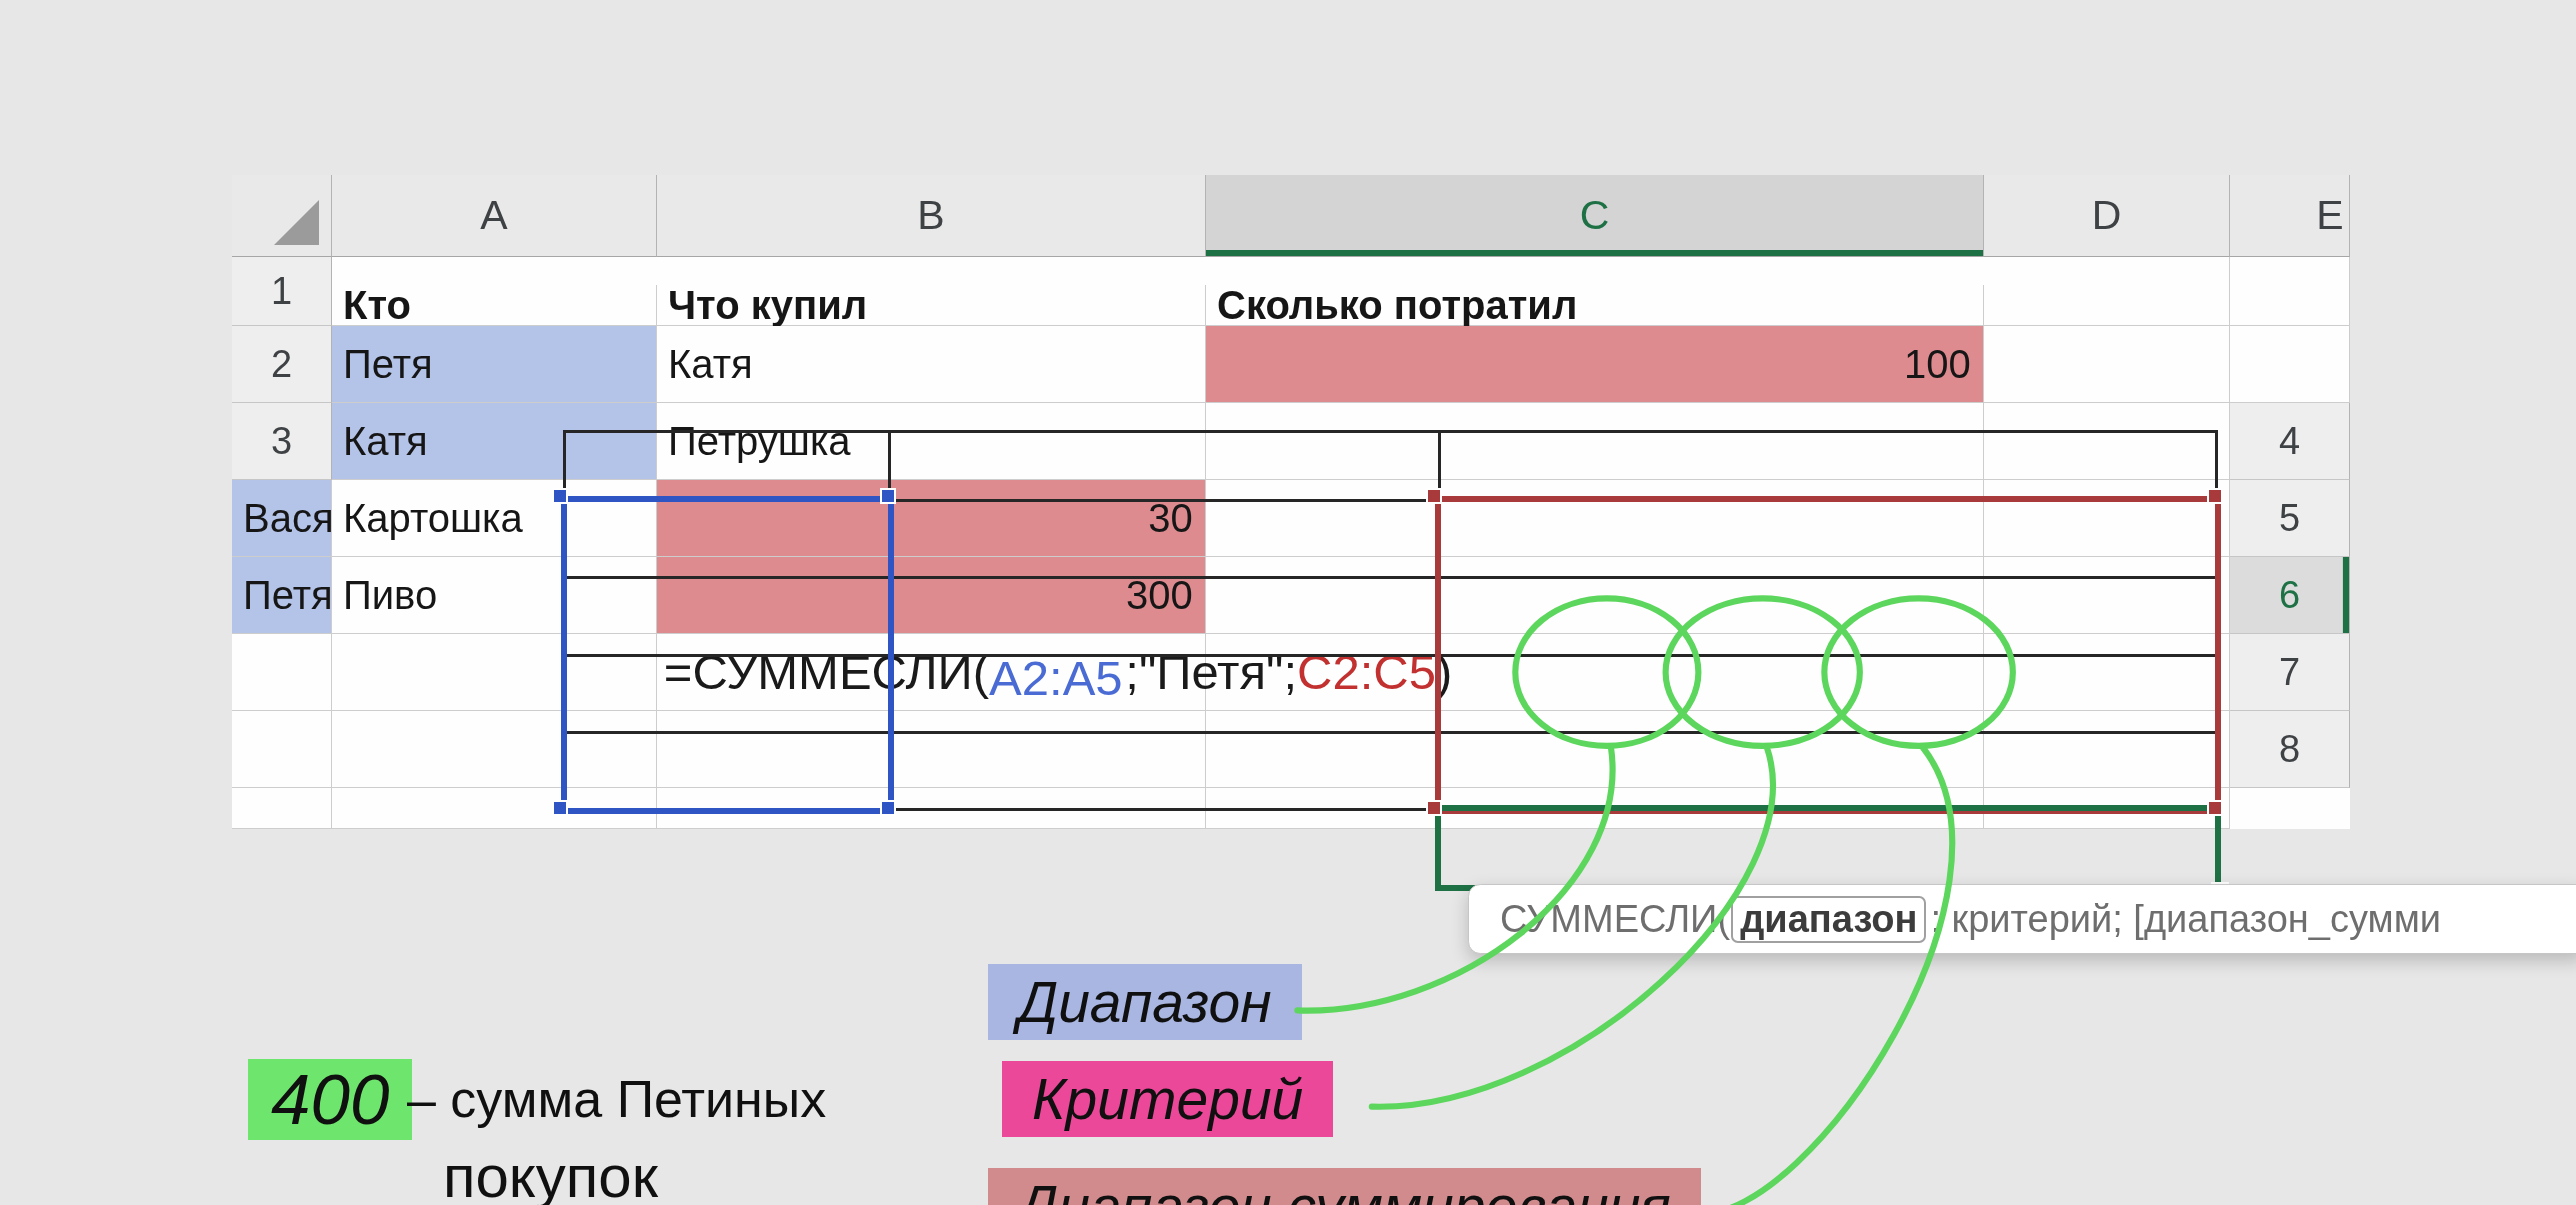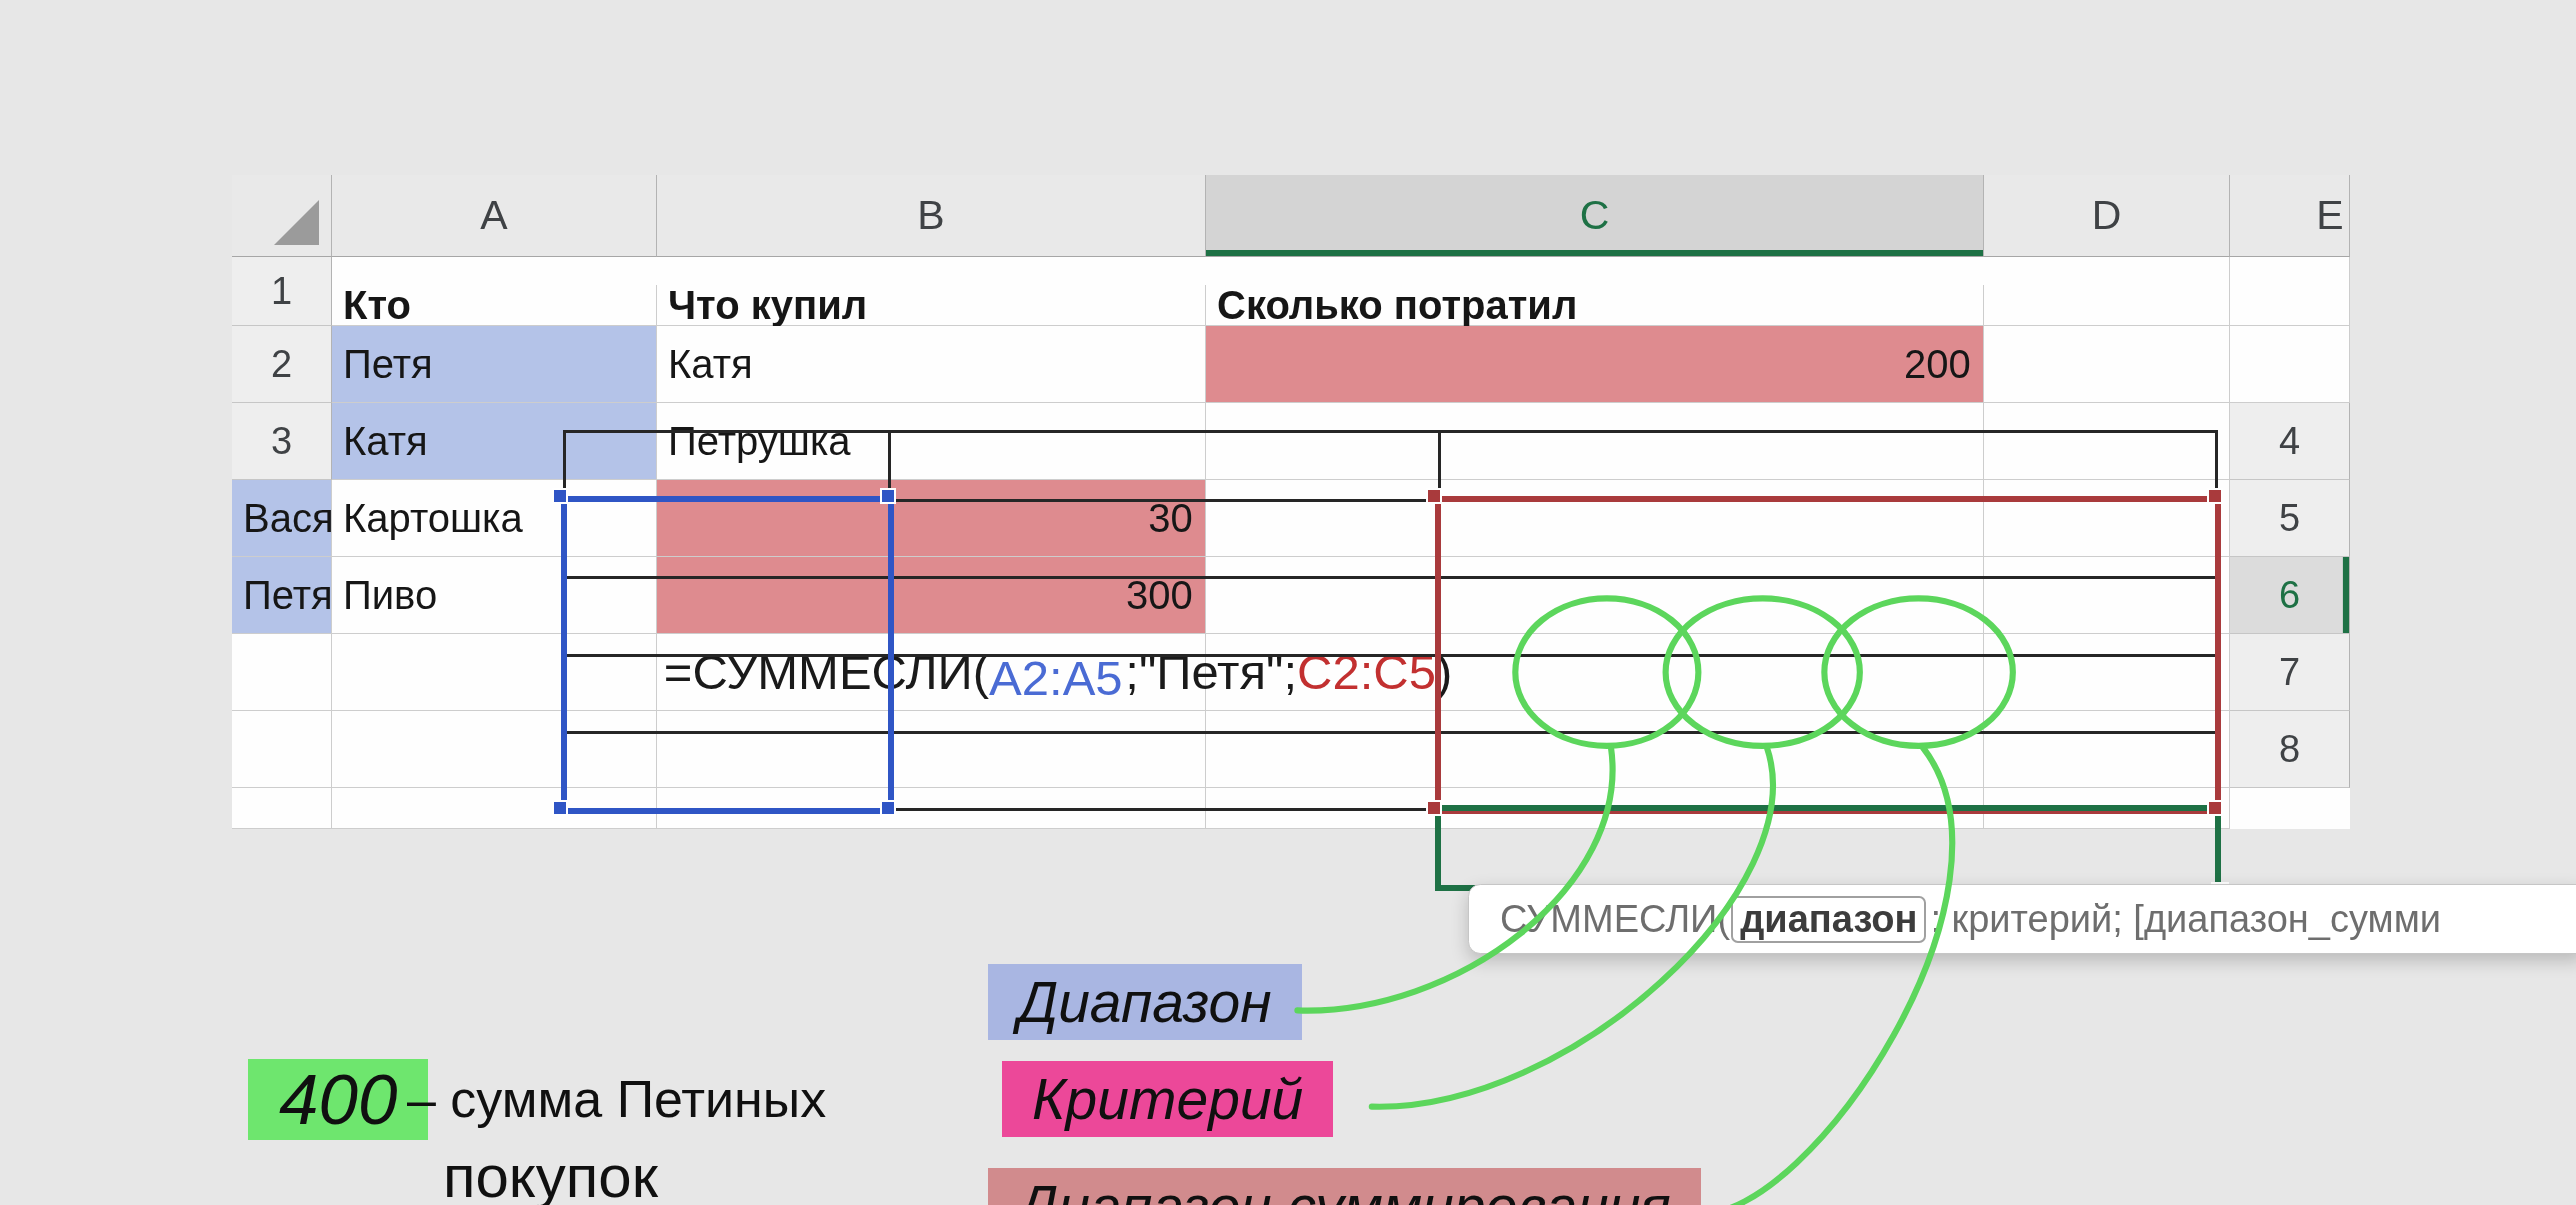--- a/index.html
+++ b/index.html
@@ -78,21 +78,21 @@
   .lbl{
     position:absolute;z-index:14;height:76px;line-height:76px;padding:0 30px;
     font-size:57px;font-style:italic;color:#101010;white-space:nowrap;
   }
   .lbl-blue{left:988px;top:964px;background:#a9b6e2;}
   .lbl-green{left:1002px;top:1061px;background:#ec4899;}
   .lbl-red{left:988px;top:1168px;background:#d18b8d;}
   
   .res-box{
     position:absolute;left:248px;top:1059px;z-index:14;height:81px;line-height:81px;
-    padding:0 31px;background:#6ee66e;font-size:71px;font-style:italic;color:#101010;
+    padding:0 23px;background:#6ee66e;font-size:71px;font-style:italic;color:#101010;
   }
   .res-t1{position:absolute;left:407px;top:1061px;z-index:14;height:76px;line-height:76px;font-size:52px;color:#101010;white-space:nowrap;}
   .res-t2{position:absolute;left:443px;top:1139px;z-index:14;height:76px;line-height:76px;font-size:60px;color:#101010;white-space:nowrap;}
   
   #overlay{position:absolute;left:0;top:0;width:2576px;height:1205px;z-index:20;pointer-events:none;}
   .ann{fill:none;stroke:#5cd65c;stroke-width:9;stroke-linecap:round;}
 </style>
 </head>
 <body>
 
@@ -110,21 +110,21 @@
   <div class="c rowhd">1</div>
   <div class="c bold">Кто</div>
   <div class="c bold">Что купил</div>
   <div class="c bold">Сколько потратил</div>
   <div class="c"></div>
   <div class="c"></div>
 
   <div class="c rowhd">2</div>
   <div class="c fill-blue">Петя</div>
   <div class="c">Катя</div>
-  <div class="c fill-red num">200</div>
+  <div class="c fill-red num">100</div>
   <div class="c"></div>
   <div class="c"></div>
 
   <div class="c rowhd">3</div>
   <div class="c fill-blue">Катя</div>
   <div class="c">Петрушка</div>
   <div class="c"></div>
   <div class="c"></div>
 
   <div class="c rowhd">4</div>

